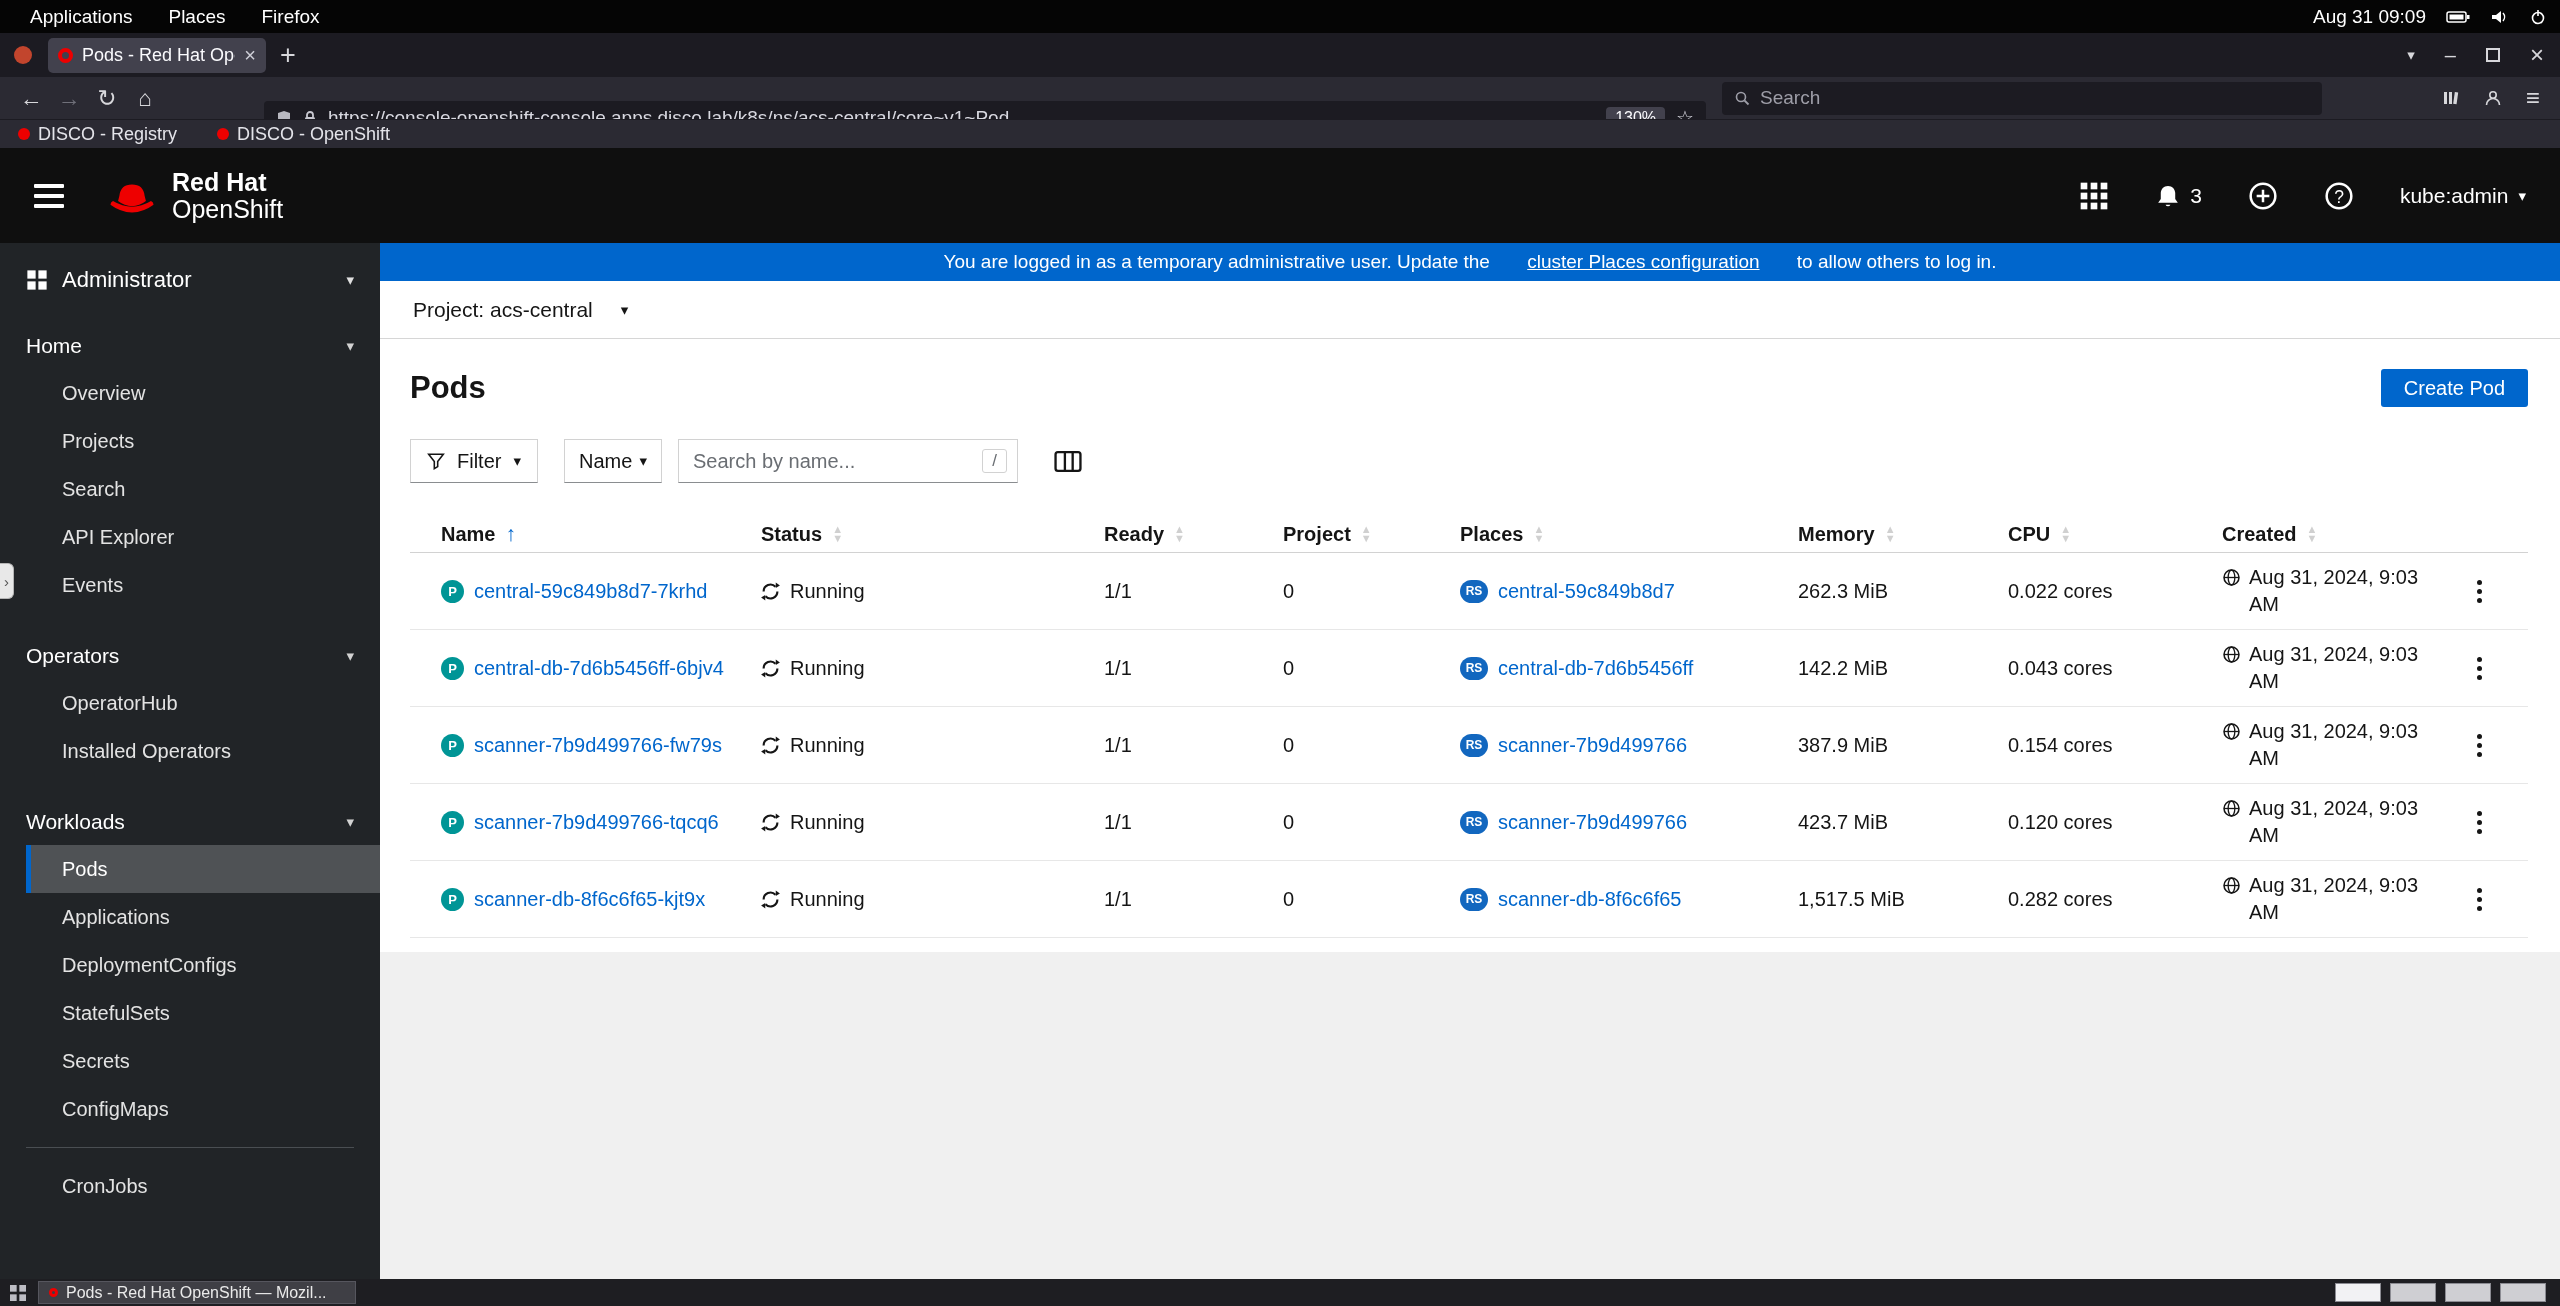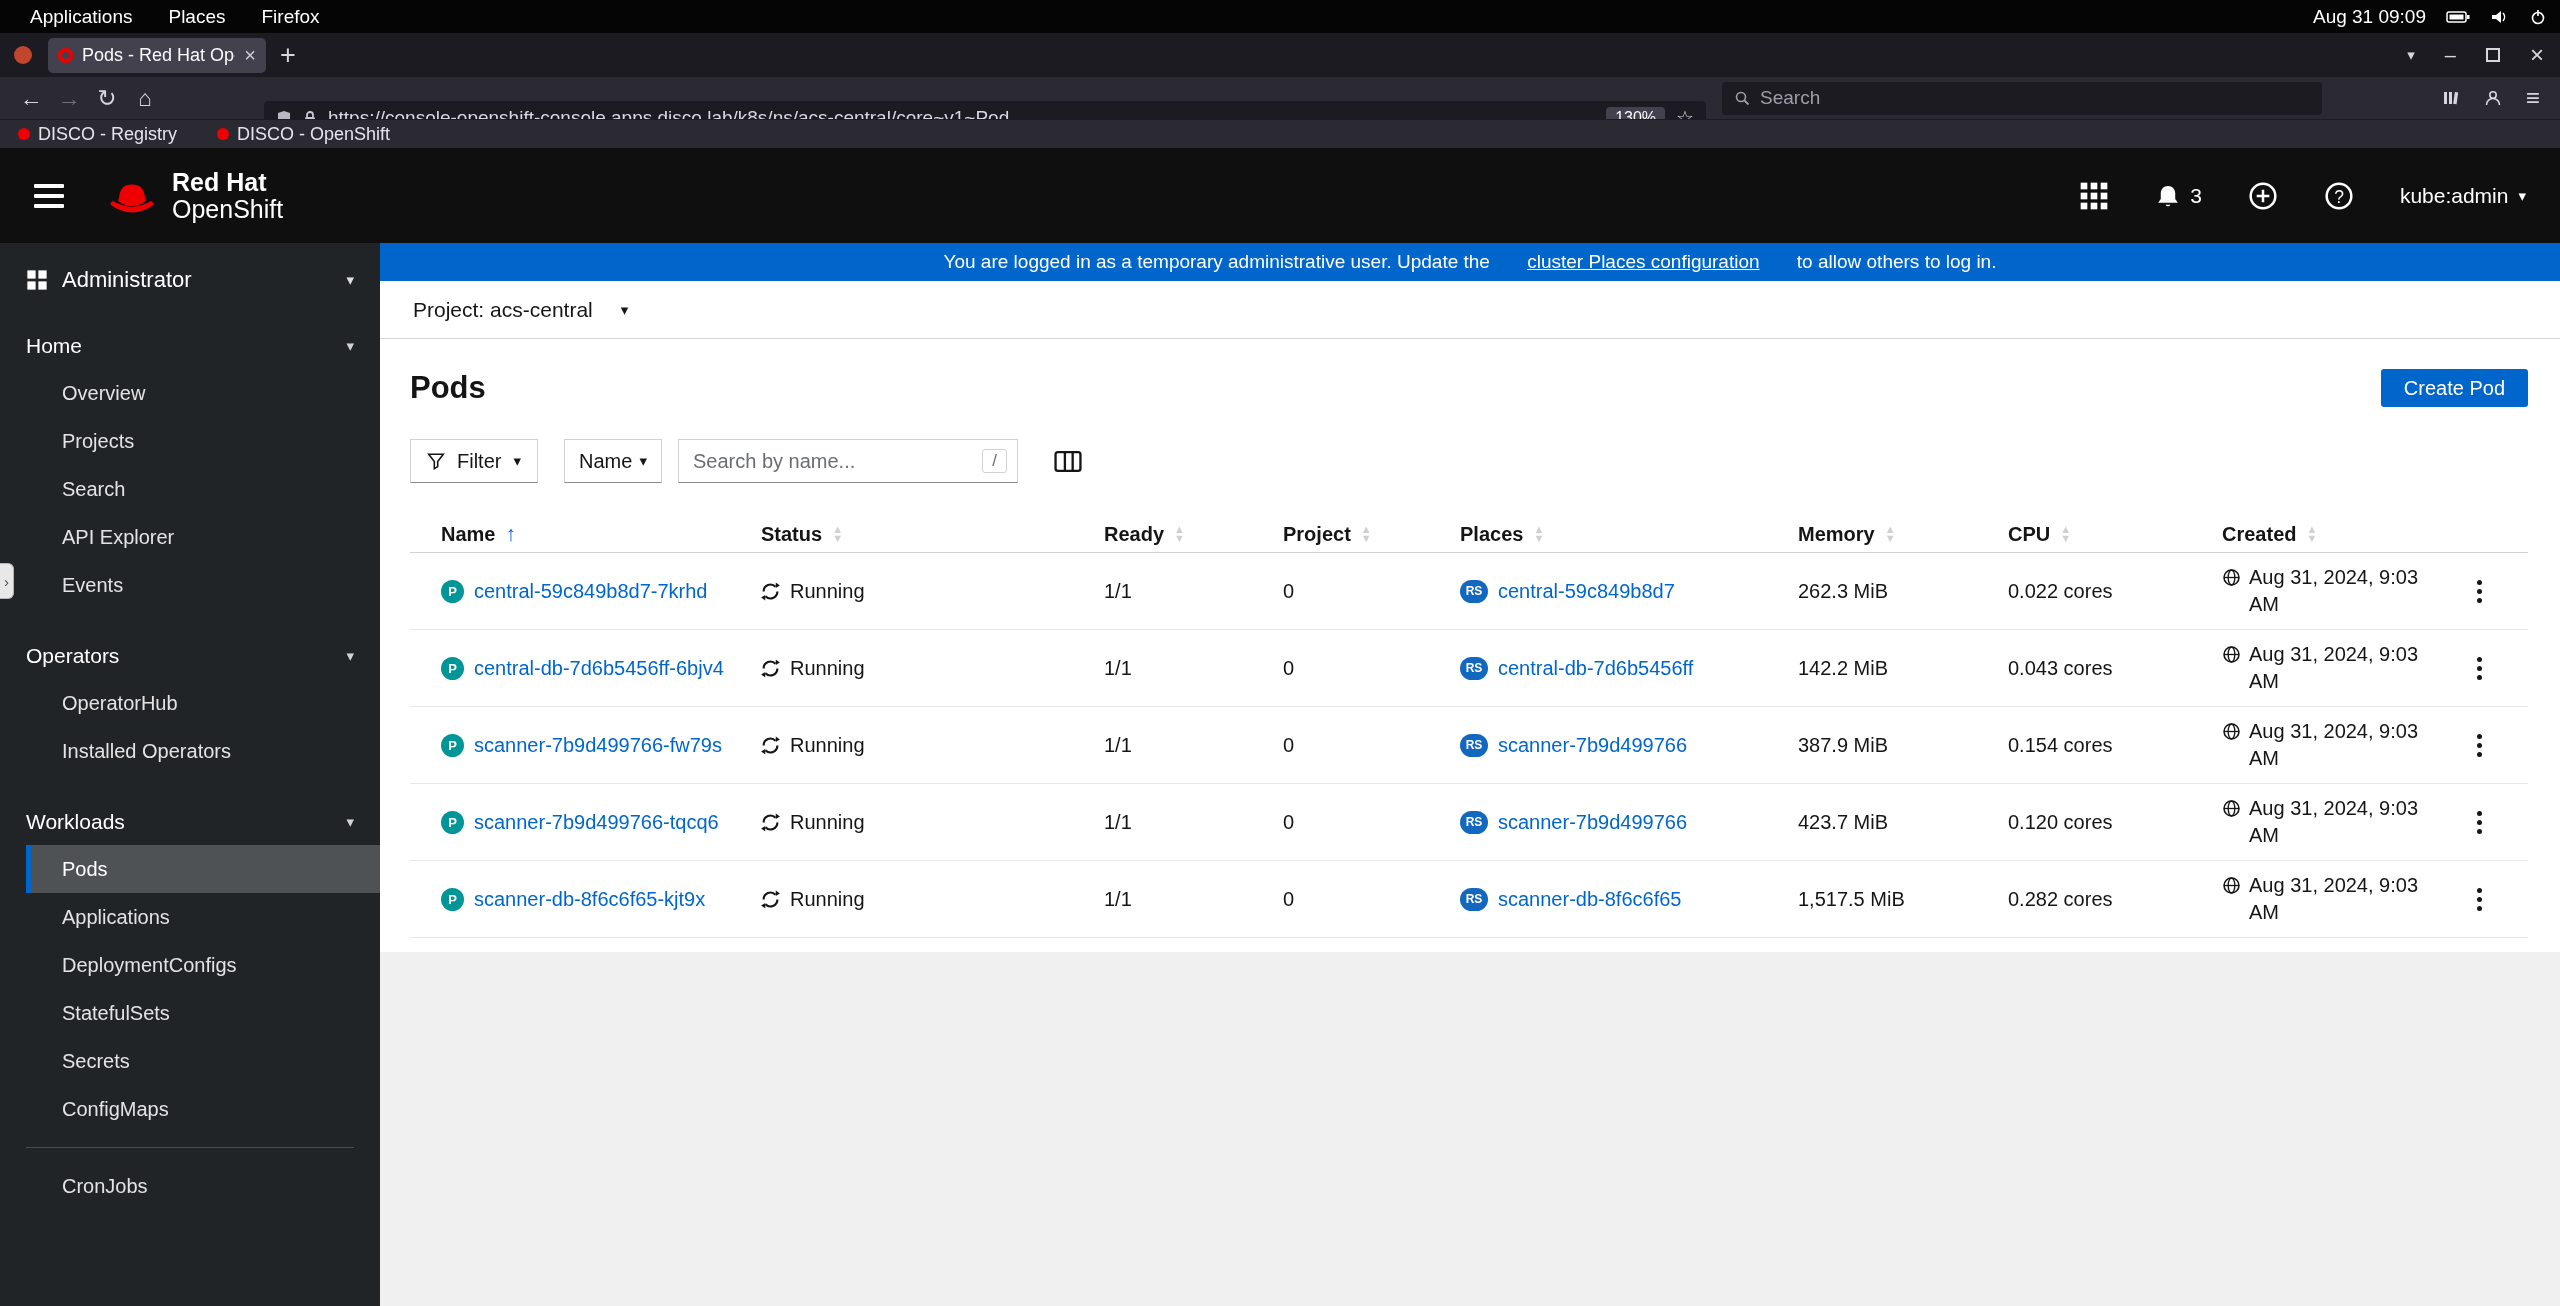--- a/index.html
+++ b/index.html
@@ -615,18 +615,38 @@
                 <i class="kdot"></i>
                 <i class="kdot"></i>
               </button>
           </div>
 
         </div>
       </div>
     </div>
   </div>
 
+  <div class="taskbar">
+    <svg width="16" height="16" viewBox="0 0 12 12">
+        <g fill="#bdbdc4">
+          <rect x="0" y="0" width="5" height="5"></rect>
+          <rect x="7" y="0" width="5" height="5"></rect>
+          <rect x="0" y="7" width="5" height="5"></rect>
+          <rect x="7" y="7" width="5" height="5"></rect>
+        </g>
+      </svg>
+    <button class="task-btn">
+      <span class="task-favicon"></span>
+      <span>Pods - Red Hat OpenShift — Mozil...</span>
+    </button>
+    <div class="workspaces">
+      <span class="ws current"></span>
+      <span class="ws"></span>
+      <span class="ws"></span>
+      <span class="ws"></span>
+    </div>
+  </div>
 
   <div class="drawer-handle">
     <span>›</span>
   </div>
 
 </div>
 
 </body></html>

